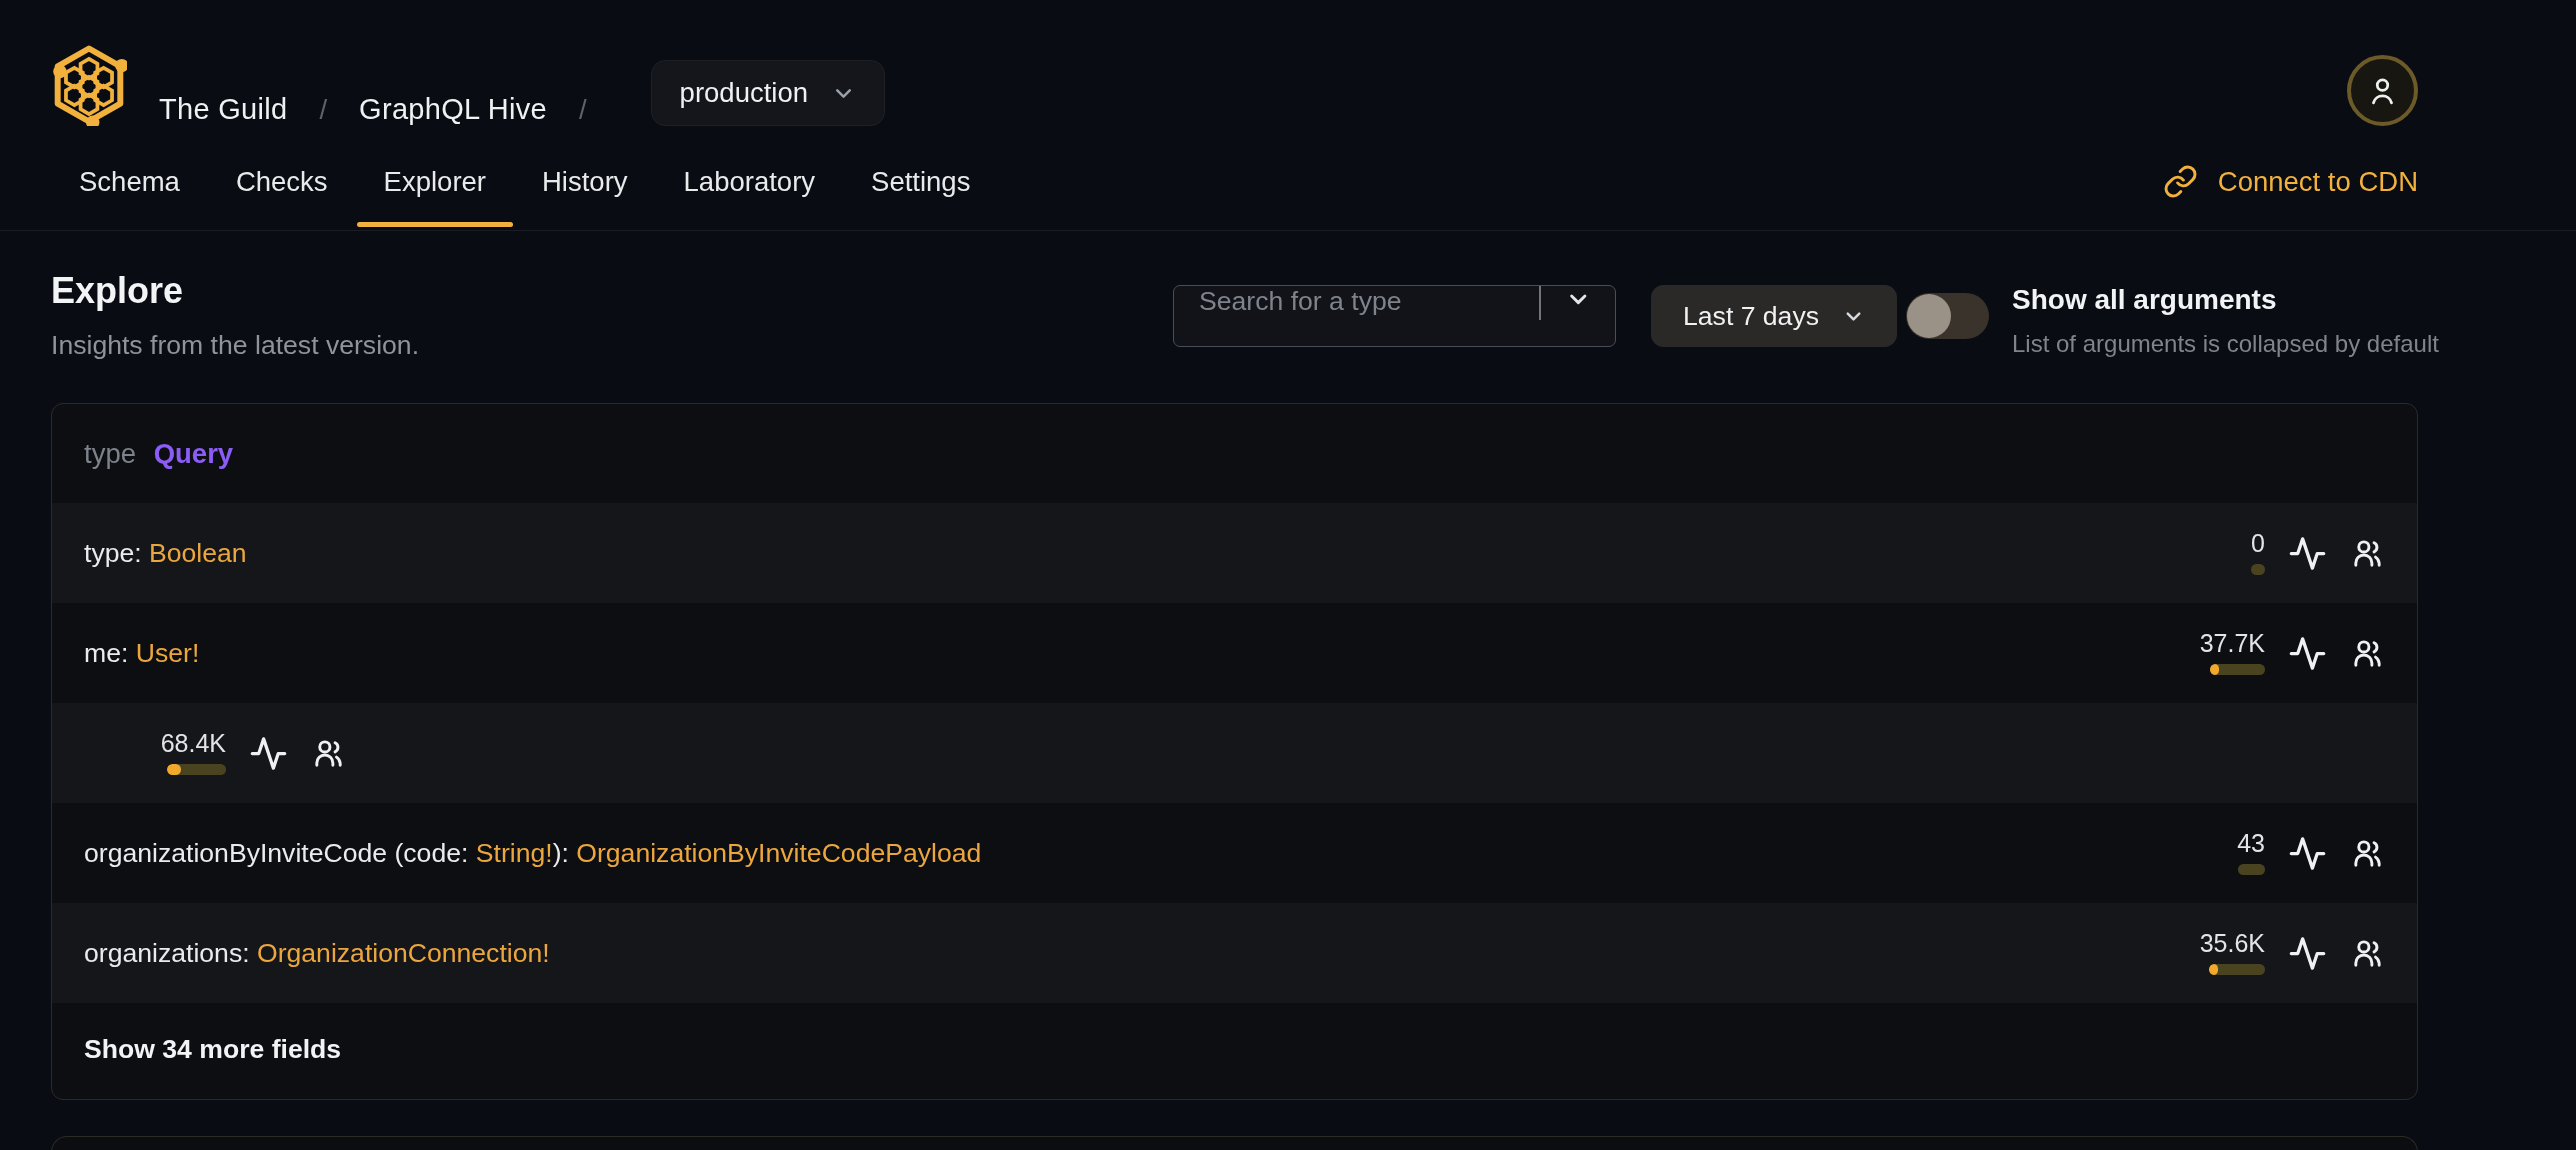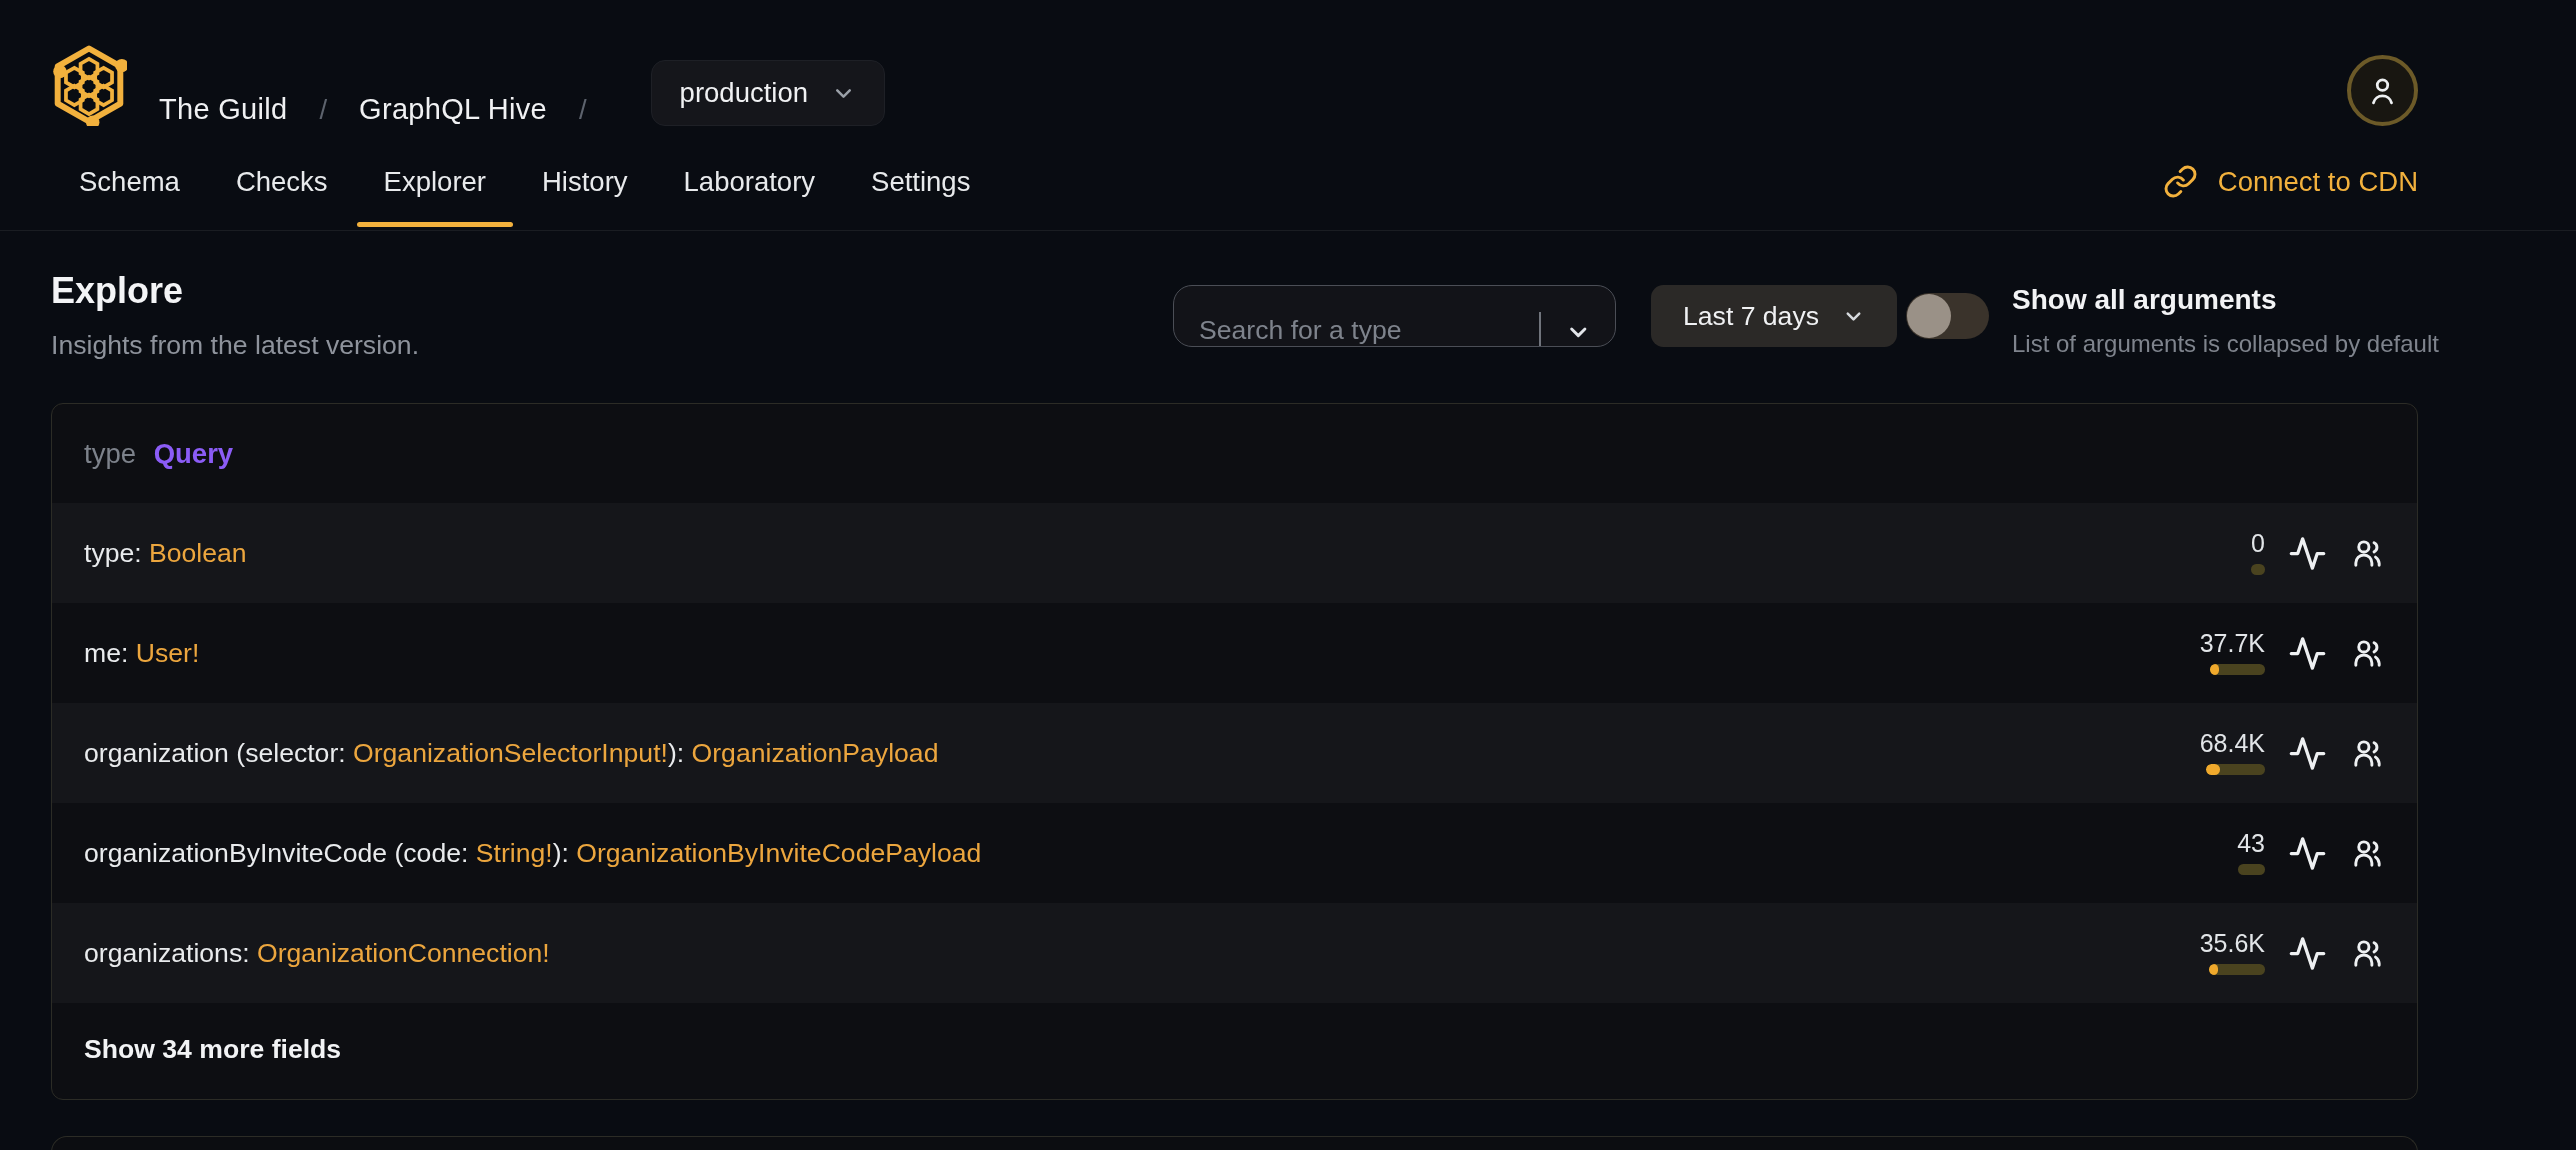--- a/index.html
+++ b/index.html
@@ -41,22 +41,22 @@
   }
   .cdn{
     position:absolute;right:158px;top:0;height:100%;display:flex;align-items:center;gap:19.5px;
     color:var(--accent);font-size:27.5px;cursor:pointer;
   }
   
   .page-title{position:absolute;left:51px;top:270px;font-size:36px;font-weight:700;color:#f3f4f6;}
   .page-subtitle{position:absolute;left:51px;top:330px;font-size:26.6px;color:#8e939c;}
   
   .search-box{
-    position:absolute;left:1173px;top:285px;width:443px;height:62px;display:flex;align-items:flex-end;
-    border:1.8px solid #4b4e56;border-radius:19px;background:#121318;
+    position:absolute;left:1173px;top:285px;width:443px;height:62px;display:flex;align-items:flex-start;
+    border:1.8px solid #4b4e56;border-radius:7px;background:#121318;
   }
   .search-box input{
     flex:1;min-width:0;background:transparent;border:0;outline:none;padding:0 0 0 25px;
     font-family:inherit;font-size:26.6px;color:#e8eaec;
   }
   .search-box input::placeholder{color:#7e838c;}
   .search-divider{width:1.8px;height:34px;background:#70747c;flex:none;}
   .search-chev{width:74px;flex:none;display:flex;align-items:center;justify-content:center;color:#e2e5e9;cursor:pointer;}
   .period-btn{
     position:absolute;left:1651px;top:285px;height:62px;padding:0 32px;display:flex;align-items:center;gap:23px;
@@ -239,21 +239,20 @@
           <circle cx="9.5" cy="7.5" r="3.5"></circle>
           <path d="M4 20v-1.5a5.5 5.5 0 0 1 11 0V20"></path>
           <path d="M16.5 4.6a3.5 3.5 0 0 1 0 6.3"></path>
           <path d="M17.5 14.5a5.5 5.5 0 0 1 2.5 4.3V20"></path>
         </svg>
       </span>
     </div>
   </div>
 
   <div class="row">
-    <div class="sig"><span class="plain">organization (selector: </span><span class="type">OrganizationSelectorInput!</span><span class="plain">): </span><span class="type">OrganizationPayload</span></div>
     <div class="metrics">
       <div class="count-block">
         <span class="count">68.4K</span>
         <span class="bar" style="width: 59px;">
               <i class="fill" style="width: 14px;"></i>
             </span>
       </div>
       <span class="ricon">
         <svg viewBox="0 0 24 24" width="39" height="39" fill="none" stroke="currentColor" stroke-width="2" stroke-linecap="round" stroke-linejoin="round">
               <polyline points="22 12 18 12 15 21 9 3 6 12 2 12"></polyline>

